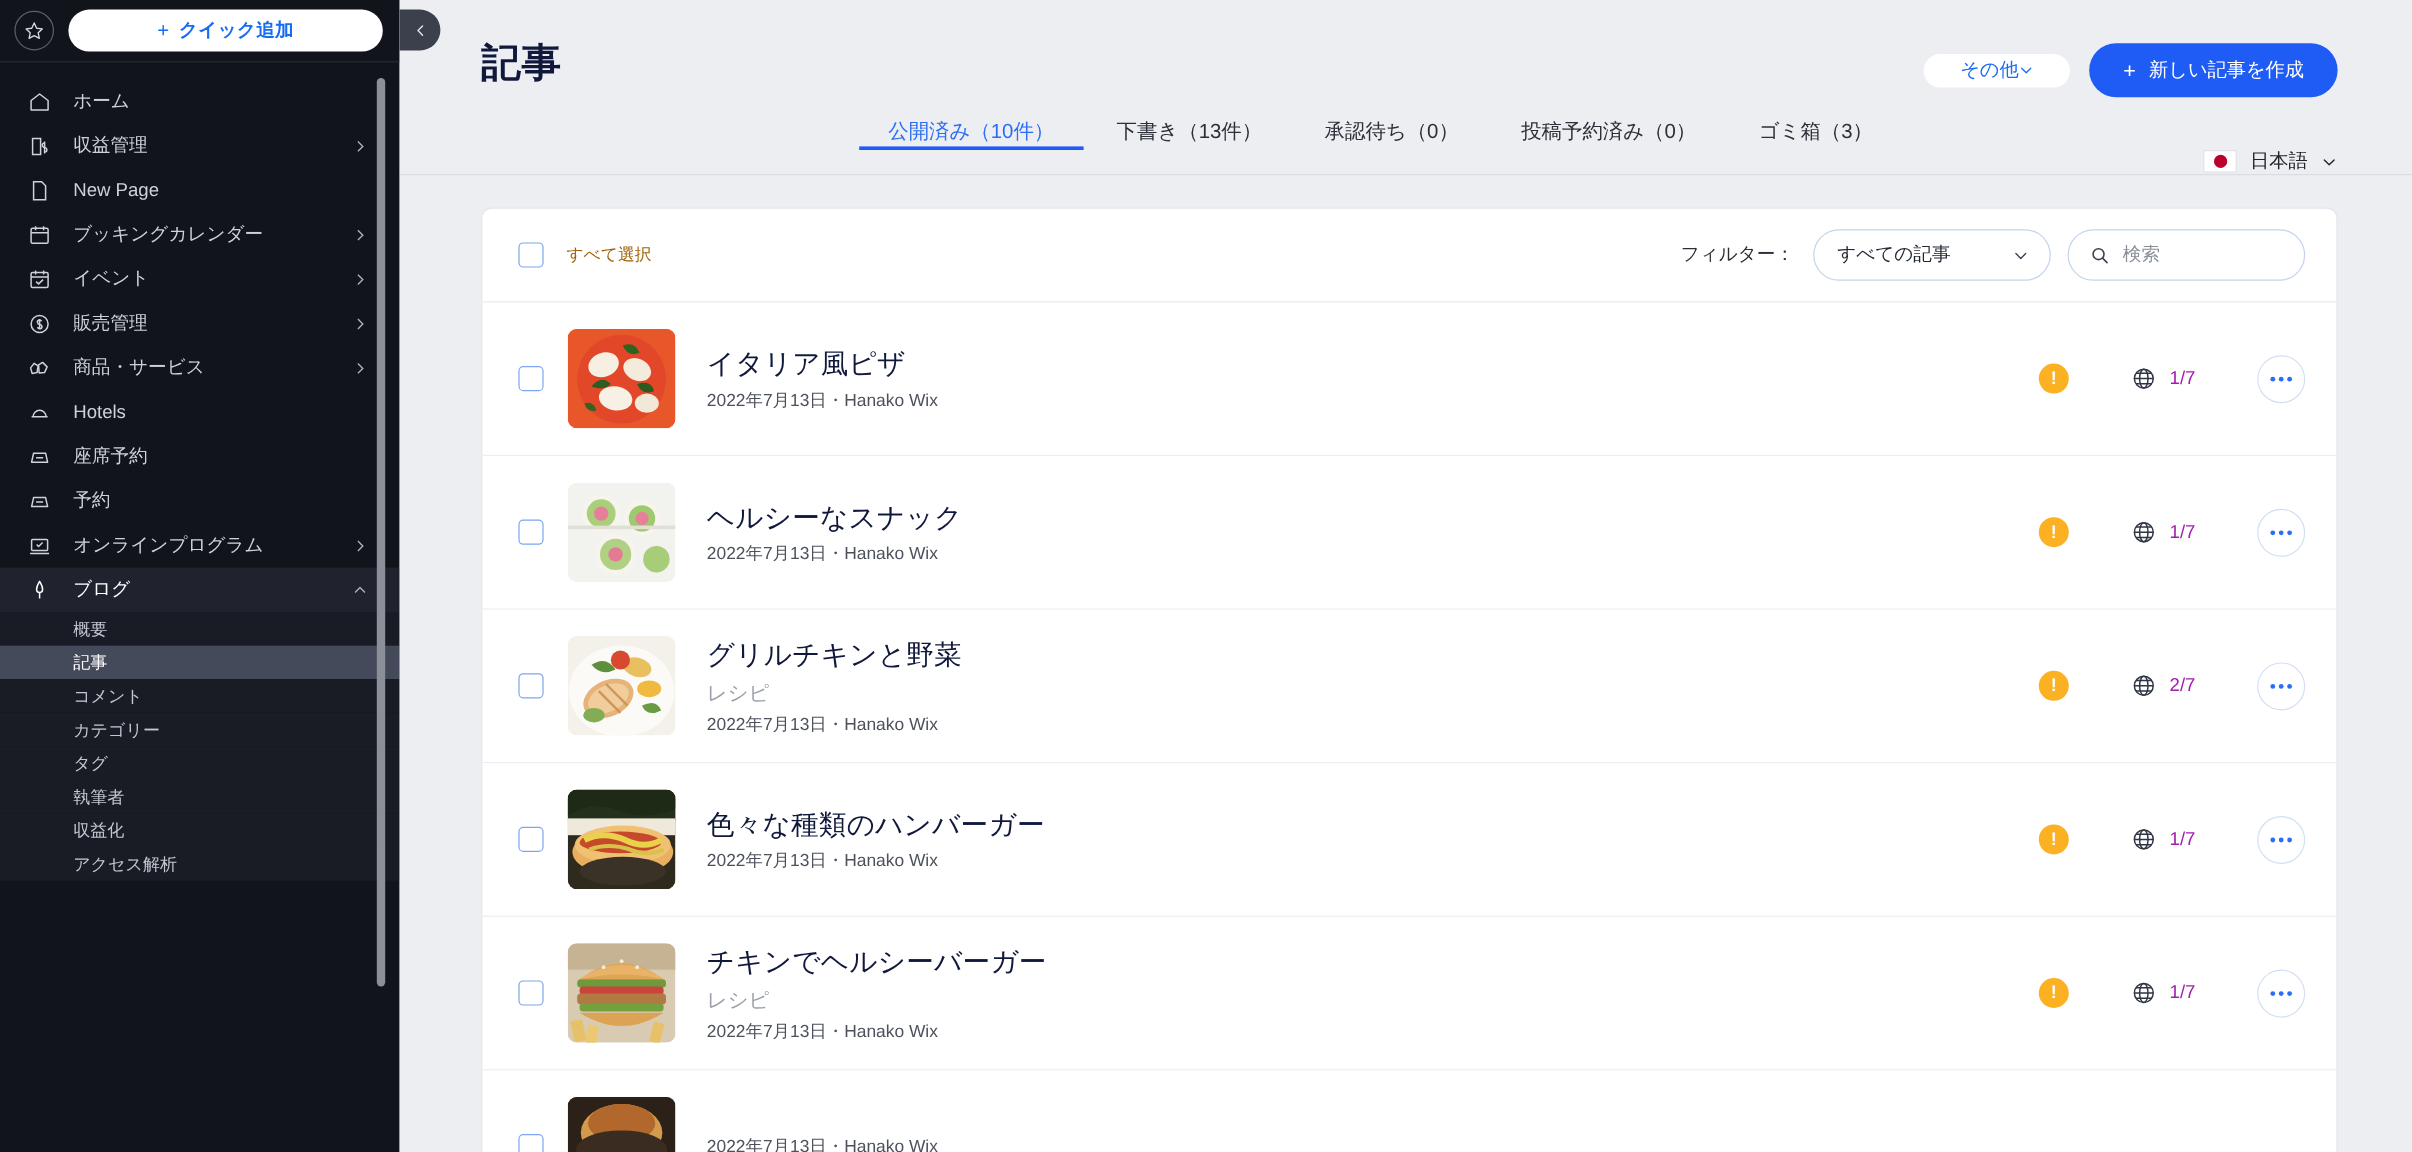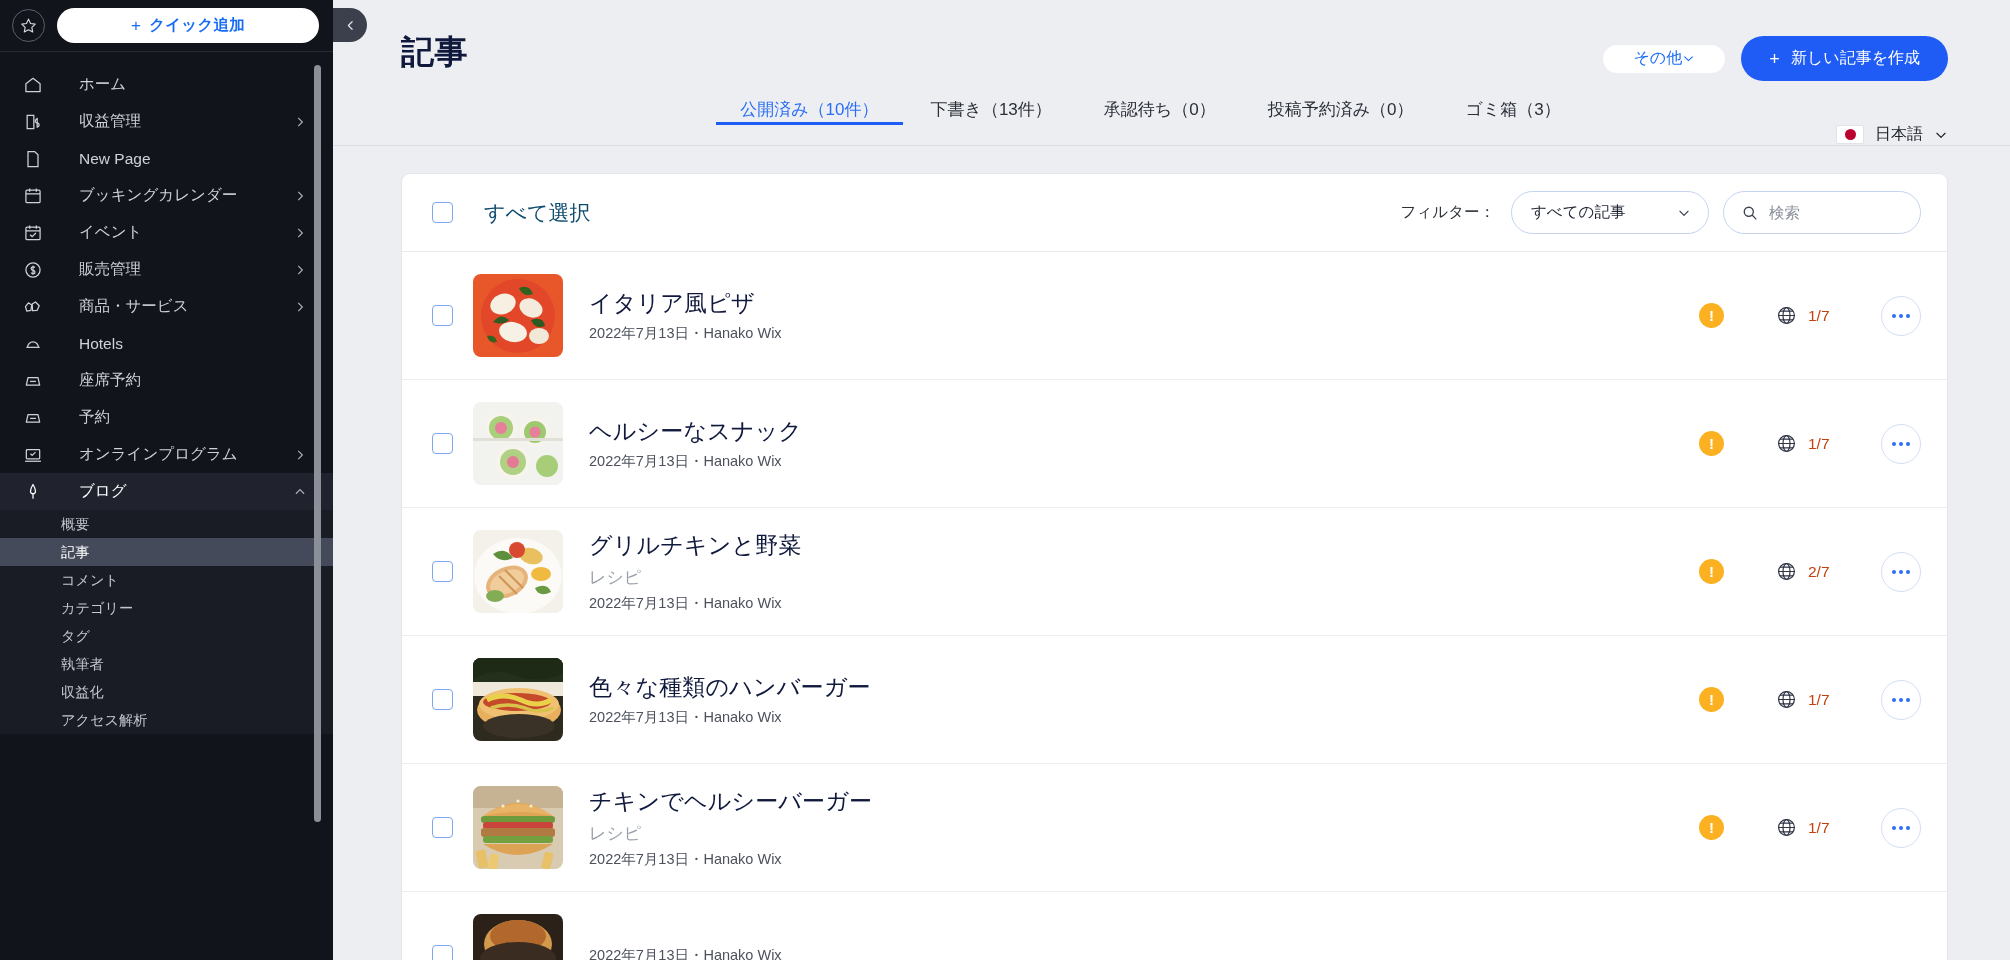--- a/index.html
+++ b/index.html
@@ -65,21 +65,21 @@
     position: relative;
   }
   .nav-item .ic {
     width: 22px; height: 22px;
     margin-right: 17px;
     display: flex; align-items: center; justify-content: center;
     flex: 0 0 22px;
     color: #cfd2d9;
   }
   .nav-item .ic svg { width: 20px; height: 20px; }
-  .nav-item .lbl { flex: 1; white-space: nowrap; margin-left: 18px; }
+  .nav-item .lbl { flex: 1; white-space: nowrap; }
   .nav-item .chev { width: 14px; height: 14px; color: #aab0bb; flex: 0 0 14px; }
   .nav-item.expanded { background: #20232e; color: #ffffff; }
   .nav-item.expanded .ic { color: #ffffff; }
 
   .sub-item {
     height: 28px;
     display: flex; align-items: center;
     padding-left: 61px;
     color: #c3c7d0;
     font-size: 14.2px;
@@ -200,21 +200,21 @@
     padding: 0 26px 0 30px;
     border-bottom: 1px solid #e8eaee;
   }
   .chk {
     width: 21px; height: 21px; border-radius: 4px;
     border: 1.6px solid #7da6f0;
     background: #ffffff;
     cursor: pointer; flex: 0 0 21px;
   }
   .select-all-label {
-    margin-left: 31px; font-size: 21px; color: #0c4a6e;
+    margin-left: 19px; font-size: 14px; color: #a16207;
   }
   .toolbar-right {
     margin-left: auto; display: flex; align-items: center; gap: 14px;
   }
   .filter-label { font-size: 15.5px; color: #2b2f38; margin-right: 2px; font-family: Liberation Serif, serif; }
   .filter-select {
     width: 198px; height: 43px;
     border: 1px solid #c3d3ee; border-radius: 22px;
     background: #ffffff;
     display: flex; align-items: center;
@@ -269,21 +269,21 @@
     color: #ffffff; font-size: 15px; font-weight: 700;
     flex: 0 0 25px;
     margin-right: 52px;
     cursor: pointer;
   }
   .globe-wrap {
     display: flex; align-items: center; gap: 11px;
     width: 105px; flex: 0 0 105px;
   }
   .globe-wrap svg { width: 21px; height: 21px; color: #2f3545; }
-  .globe-count { font-size: 15.5px; color: #c2410c; }
+  .globe-count { font-size: 15.5px; color: #a21caf; }
   .more-btn {
     margin-left: auto;
     width: 40px; height: 40px; border-radius: 50%;
     border: 1px solid #d3dff3; background: #ffffff;
     display: flex; align-items: center; justify-content: center;
     gap: 3px; cursor: pointer;
   }
   .more-btn i {
     width: 4px; height: 4px; border-radius: 50%;
     background: #2a6ef5; display: block;

